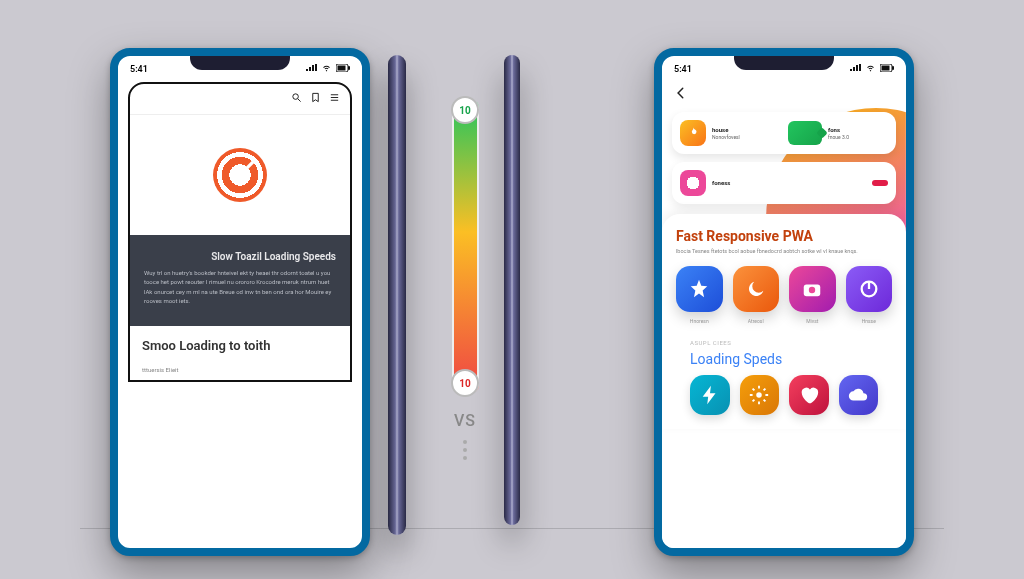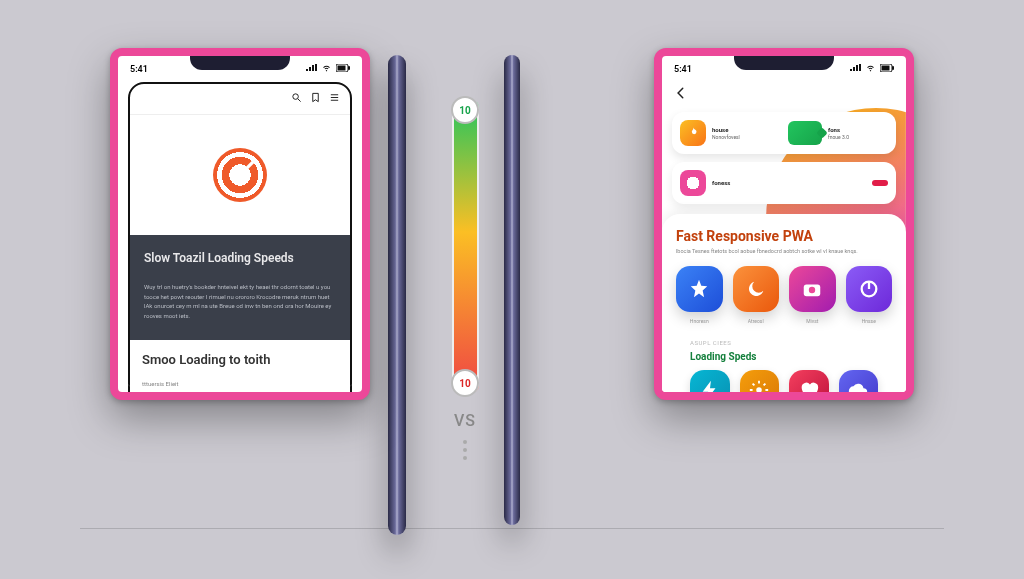--- a/index.html
+++ b/index.html
@@ -16,23 +16,23 @@
     left: 80px;
     right: 80px;
     height: 1px;
     background: rgba(0,0,0,0.15);
   }
 
   
   .phone {
     position: absolute;
     width: 260px;
-    height: 352px;
-    border: 8px solid #ec4899;
-    border-radius: 12px;
+    height: 508px;
+    border: 8px solid #0369a1;
+    border-radius: 20px;
     background: #fff;
     box-shadow: 0 18px 40px rgba(0,0,0,0.35), 0 2px 6px rgba(0,0,0,0.25);
     overflow: hidden;
   }
   .phone.left  { left: 110px; top: 48px; }
   .phone.right { right: 110px; top: 48px; }
   .phone::after { 
     content:"";
     position:absolute; inset:0;
     border-radius:28px;
@@ -112,25 +112,25 @@
   .target {
     width:54px; height:54px; border-radius:50%;
     display:flex; align-items:center; justify-content:center;
     background: radial-gradient(circle,#fff 0 28%, #ef5a2a 28% 48%, #fff 48% 60%, #ef5a2a 60% 100%);
     position:relative;
   }
   .target svg { position:absolute; right:10px; top:10px; }
   .l-dark {
     background:#3a3f4a; color:#e8e8ea; padding:16px 14px 20px;
   }
-  .l-dark h2 { font-size:12px; font-weight:600; line-height:1.25; margin-bottom:16px; }
+  .l-dark h2 { font-size:10px; font-weight:600; line-height:1.25; margin-bottom:4px;text-align:right; }
   .l-dark p  { font-size:6px; line-height:1.6; color:#b8bcc4; }
   .l-card {
     background:#fff; color:#333; border-radius:10px 10px 0 0;
-    padding:12px 12px 24px; margin-top:0;
+    padding:12px 12px 4px; margin-top:0;
   }
   .l-card h3 { font-size:13px; font-weight:600; margin-bottom:4px; }
   .l-card small { font-size:6px; color:#888; }
 
   
   .r-body { height: calc(100% - 22px); position:relative; overflow:hidden; }
   .r-bg {
     position:absolute; inset:0;
     background:#fff;
   }
@@ -190,21 +190,21 @@
   .tile svg { width:22px; height:22px; }
   .t-blue   { background:linear-gradient(135deg,#3b82f6,#1d4ed8); }
   .t-orange { background:linear-gradient(135deg,#fb923c,#ea580c); }
   .t-pink   { background:linear-gradient(135deg,#ec4899,#a21caf); }
   .t-purple { background:linear-gradient(135deg,#8b5cf6,#6d28d9); }
   .tile-lbls { display:flex; gap:10px; }
   .tile-lbls span { flex:1; text-align:center; font-size:5px; color:#999; }
 
   .r-sec { padding: 6px 14px 0; }
   .r-sec small.kicker { font-size:6px; letter-spacing:0.5px; color:#bbb; text-transform:uppercase; }
-  .r-sec h3 { font-size:10px; font-weight:700; color:#15803d; margin:2px 0 8px; }
+  .r-sec h3 { font-size:14px; font-weight:400; color:#3b82f6; margin:2px 0 8px; }
   .tile-row.sm .tile { box-shadow:0 4px 10px rgba(0,0,0,0.14); }
   .c-cyan   { background:linear-gradient(135deg,#06b6d4,#0891b2); }
   .c-amber  { background:linear-gradient(135deg,#f59e0b,#d97706); }
   .c-rose   { background:linear-gradient(135deg,#f43f5e,#be123c); }
   .c-indigo { background:linear-gradient(135deg,#6366f1,#4338ca); }
 </style>
 </head>
 <body>
 
 <div class="ground-shadow"></div>

